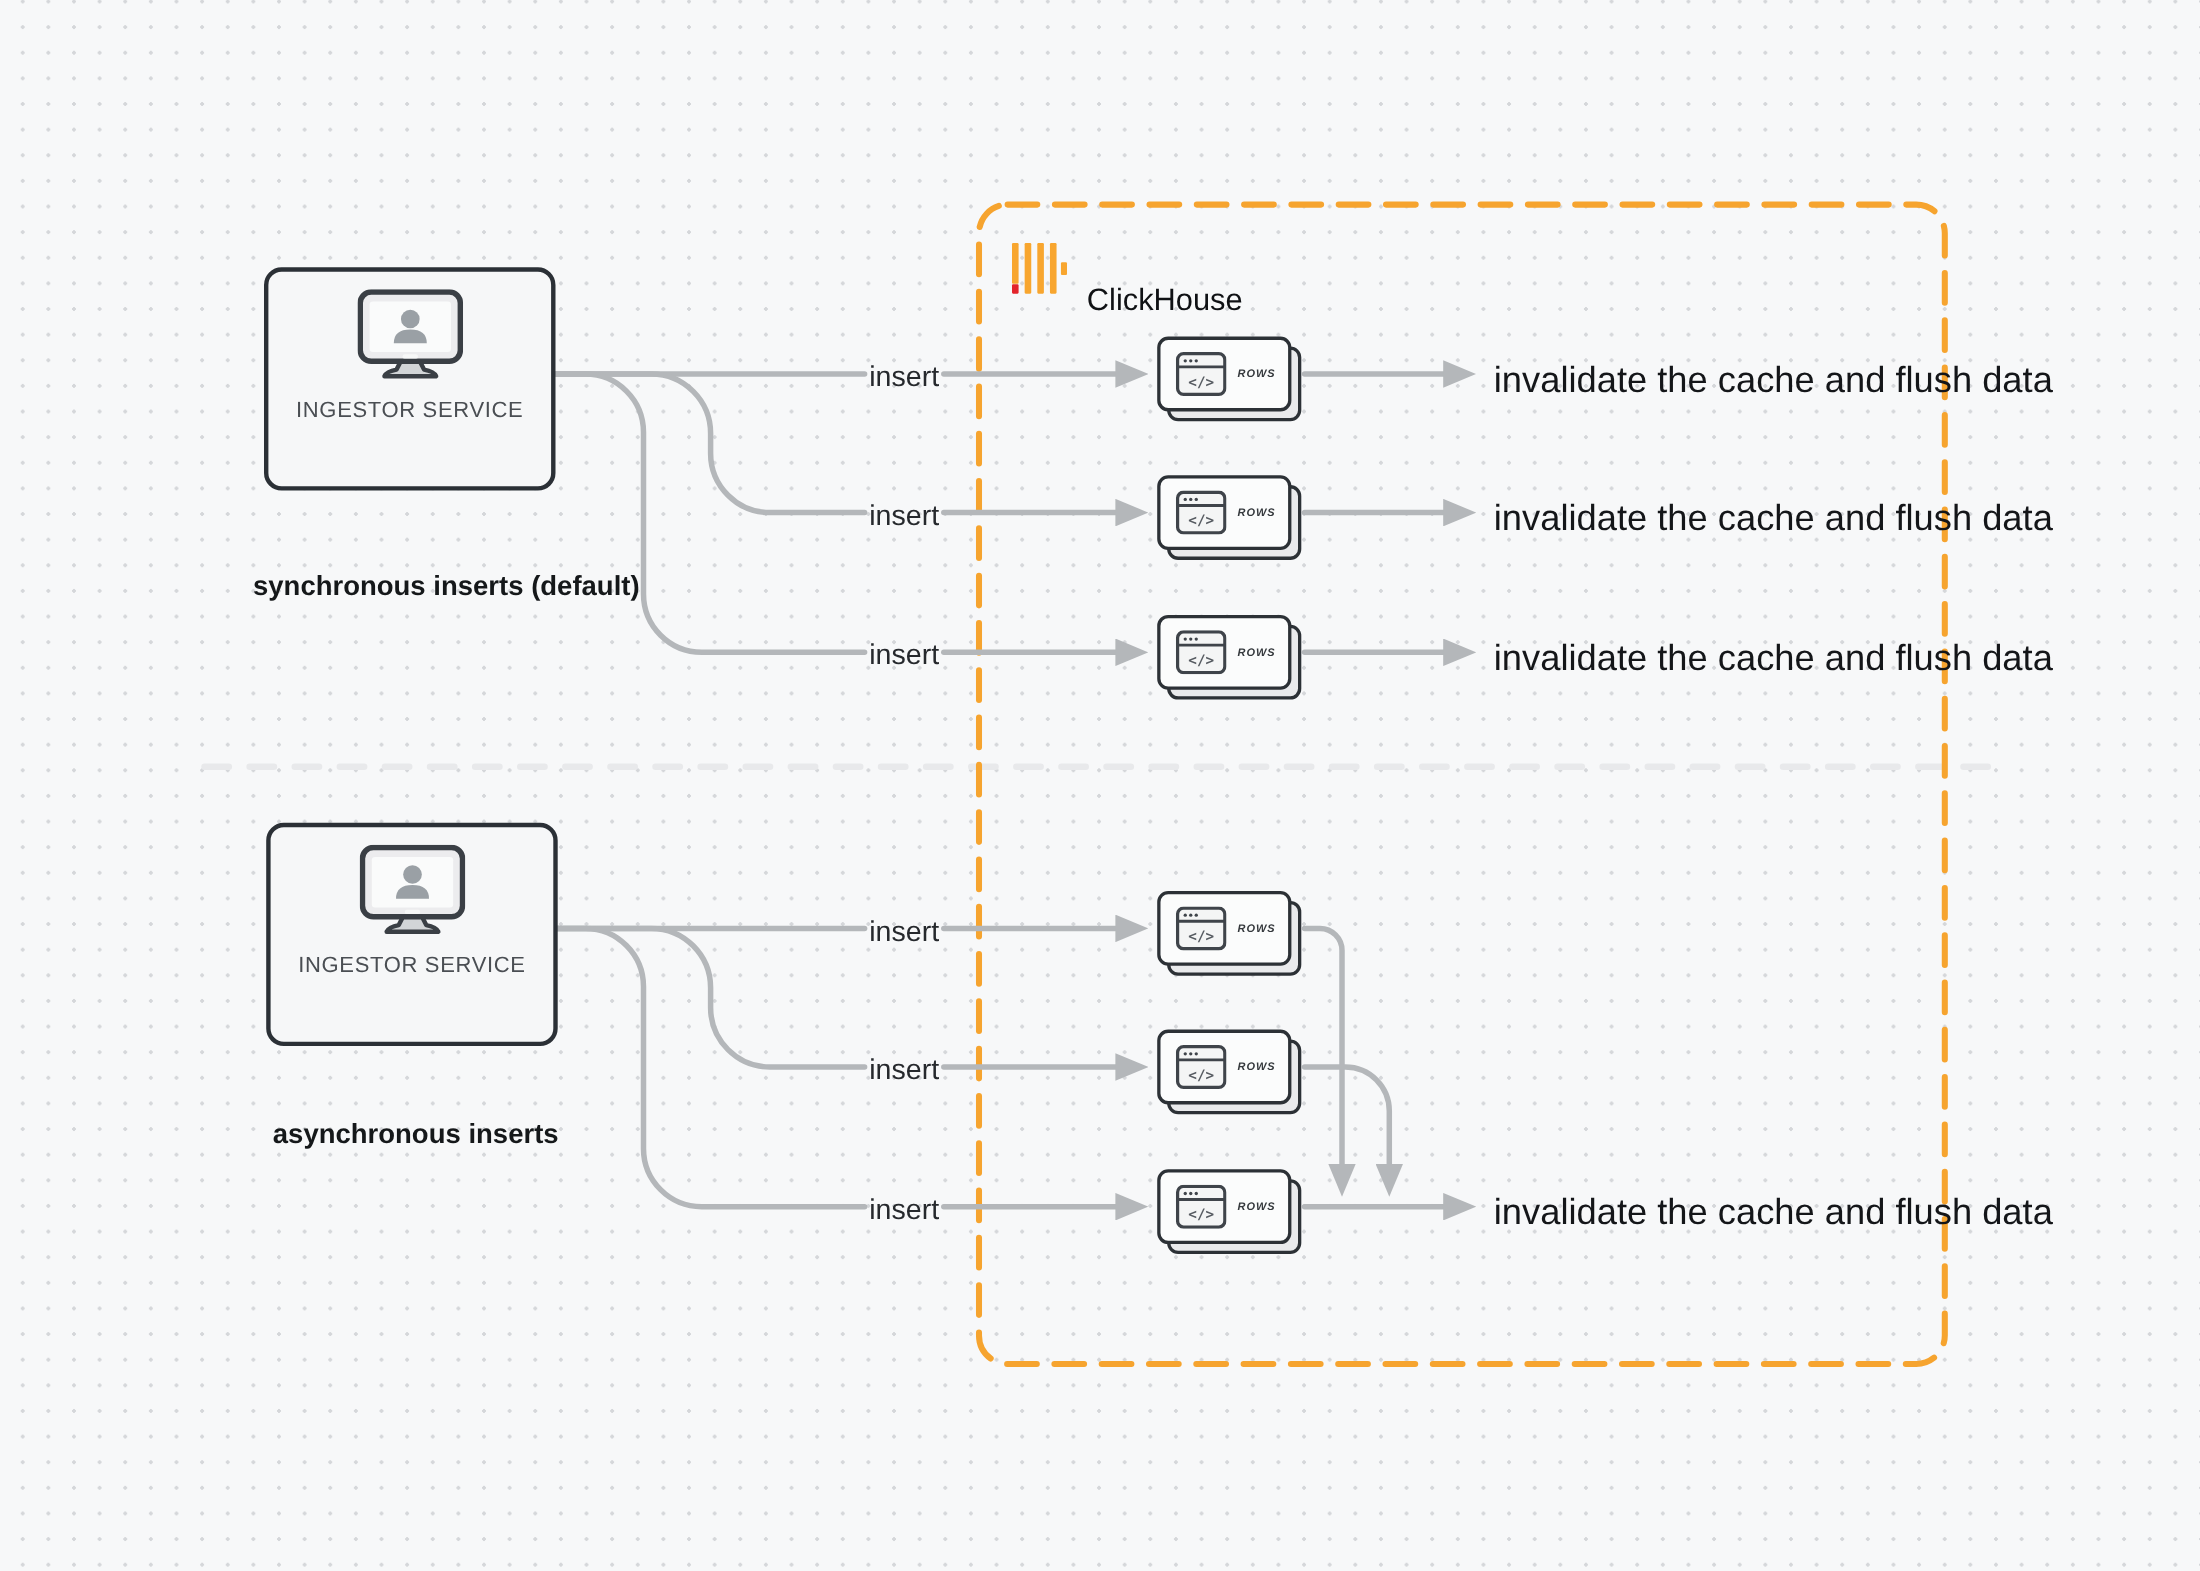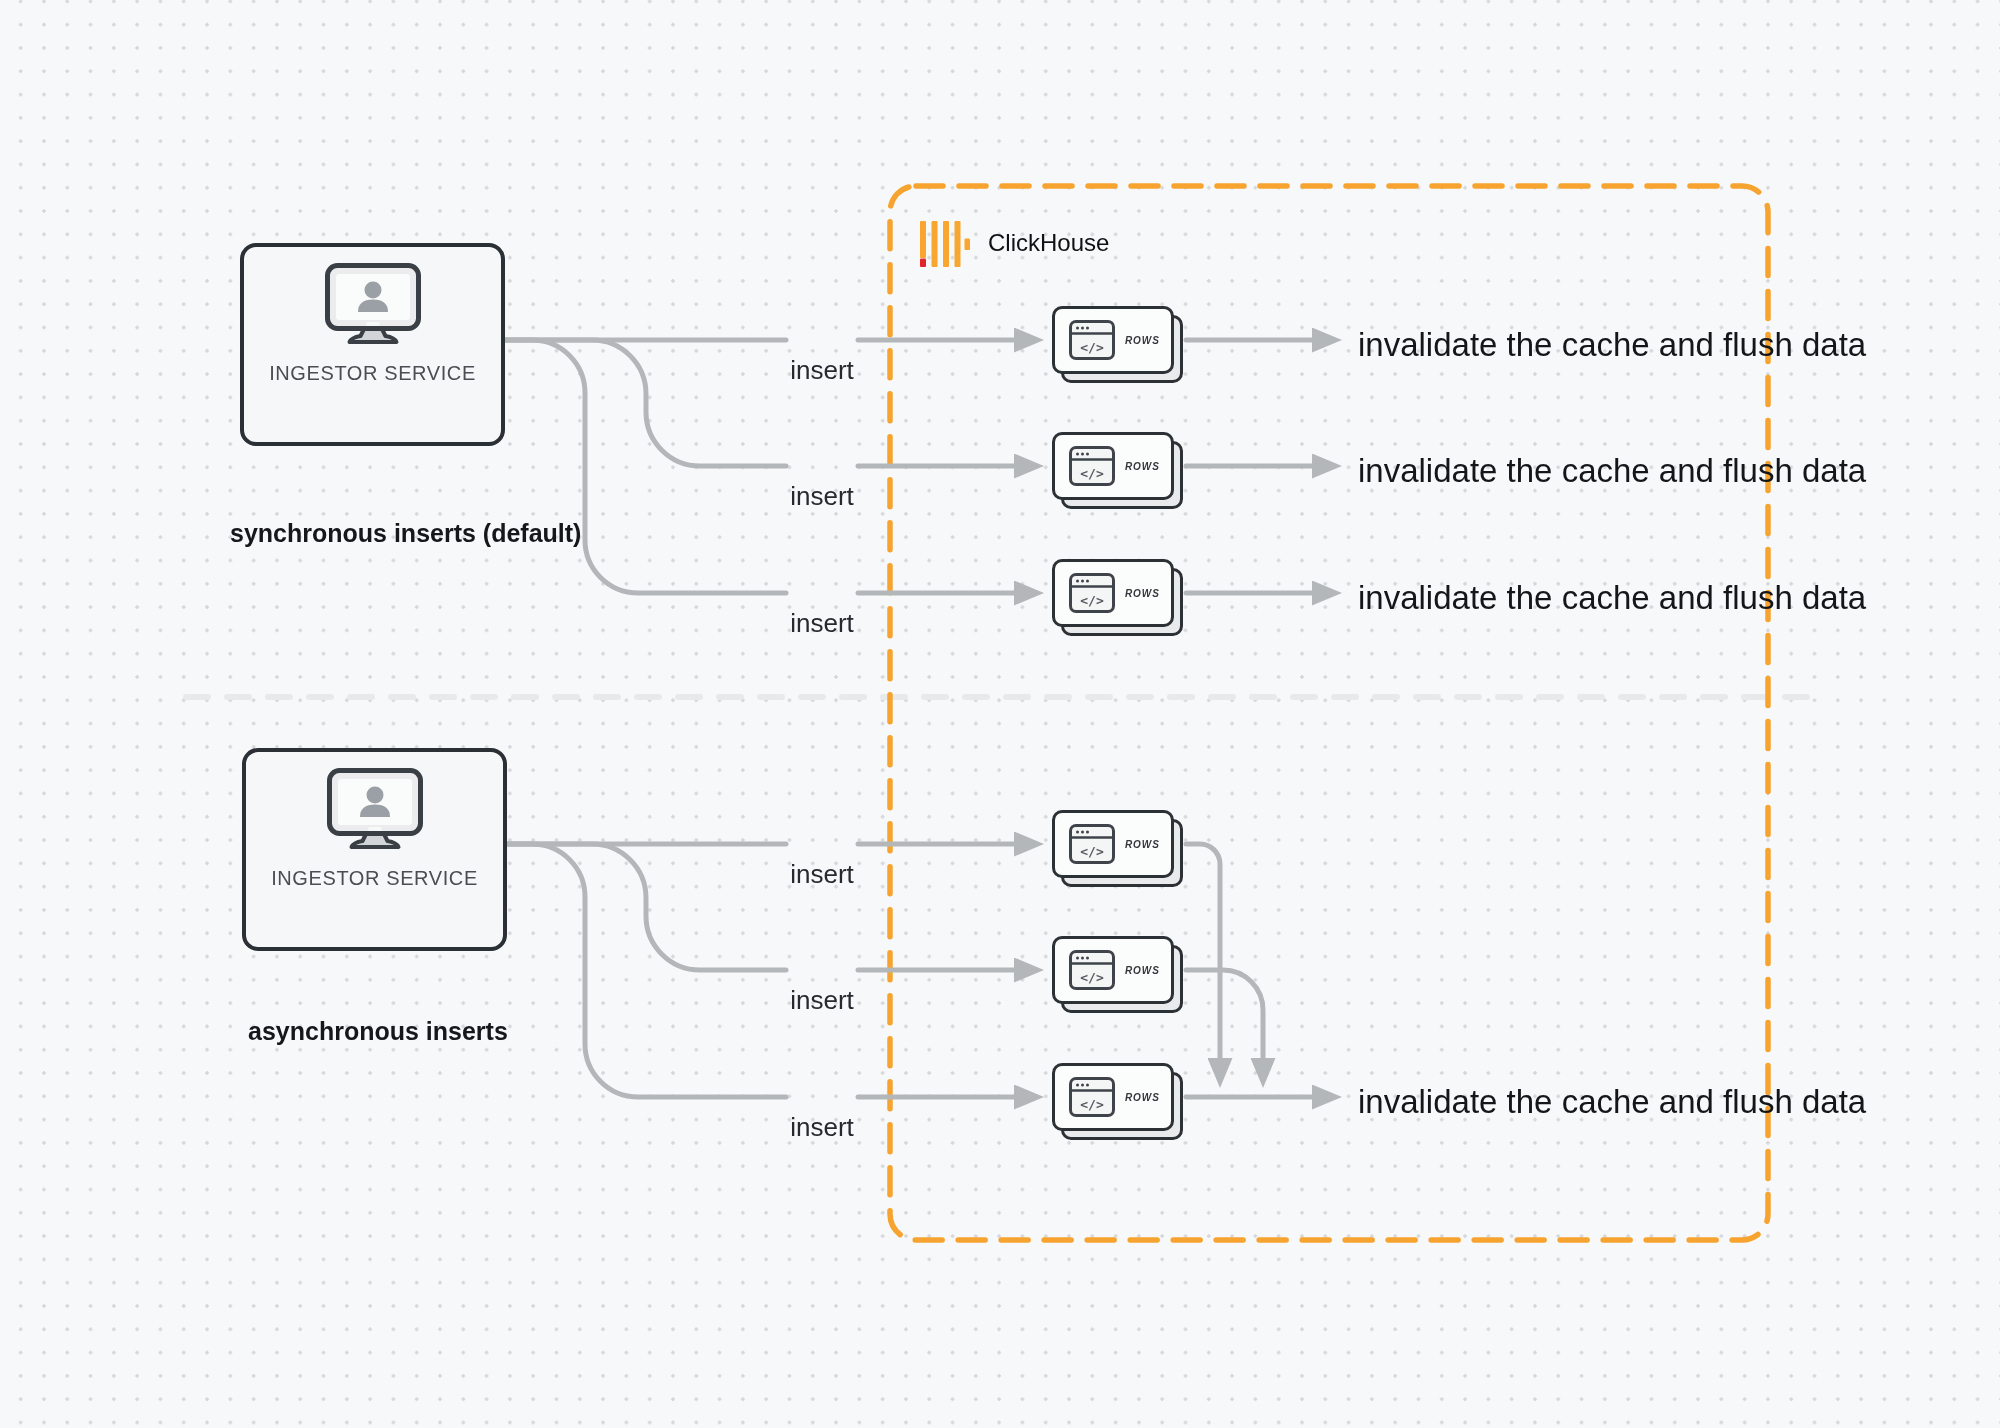--- a/index.html
+++ b/index.html
@@ -11,23 +11,23 @@
     font-family:"Liberation Sans",sans-serif;
   }
   .connector-svg{position:absolute;left:0;top:0;z-index:1;}
   .service-box{
     position:absolute;width:265px;height:203px;box-sizing:border-box;
     background:#f6f7f8;border:4px solid #2b3036;border-radius:16px;
     display:flex;flex-direction:column;align-items:center;padding-top:16px;gap:15px;z-index:2;
   }
   .service-label{font-size:20px;color:#4a4e53;letter-spacing:0.6px;}
   .section-label{position:absolute;font-size:25px;font-weight:700;color:#15181a;z-index:2;white-space:nowrap;}
-  .insert-label{position:absolute;width:84px;text-align:center;font-size:26px;color:#26292d;z-index:2;margin-top:28px;}
+  .insert-label{position:absolute;width:84px;text-align:center;font-size:26px;color:#26292d;z-index:2;}
   .result-label{position:absolute;font-size:33px;color:#141619;z-index:2;white-space:nowrap;}
-  .clickhouse-label{position:absolute;font-size:24px;font-weight:500;color:#0f1114;z-index:2;}
+  .clickhouse-label{position:absolute;font-size:28px;font-weight:500;color:#0f1114;z-index:2;margin-top:28px;}
   .logo-svg{position:absolute;z-index:2;}
   .rows-card{position:absolute;width:122px;height:68px;z-index:2;}
   .rows-card .back{
     position:absolute;left:9px;top:9px;width:122px;height:68px;box-sizing:border-box;
     background:#e9eaec;border:3px solid #2c3136;border-radius:10px;
   }
   .rows-card .front{
     position:absolute;left:0;top:0;width:122px;height:68px;box-sizing:border-box;
     background:#fbfcfc;border:3px solid #2c3136;border-radius:10px;
     display:flex;align-items:center;gap:10px;padding-left:14px;

